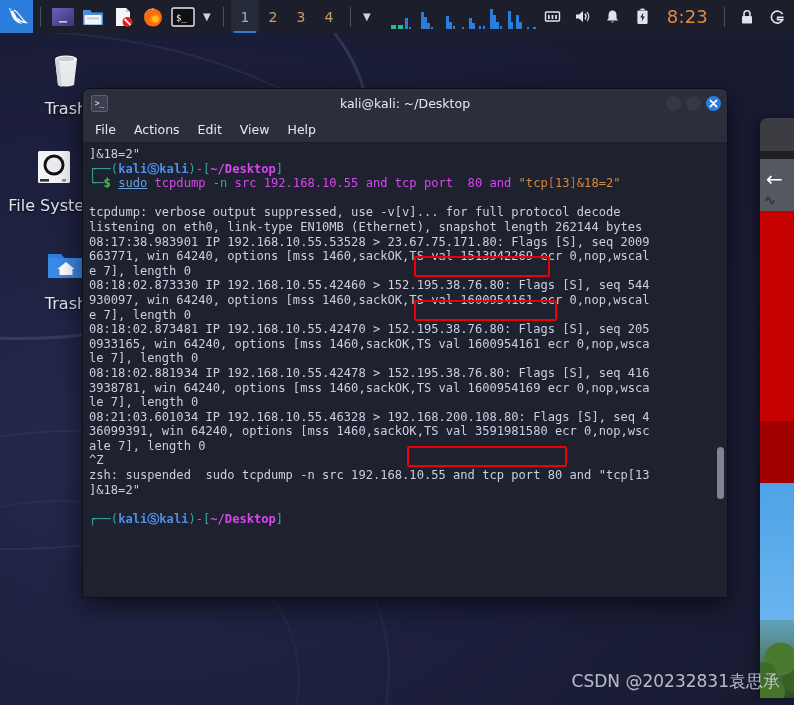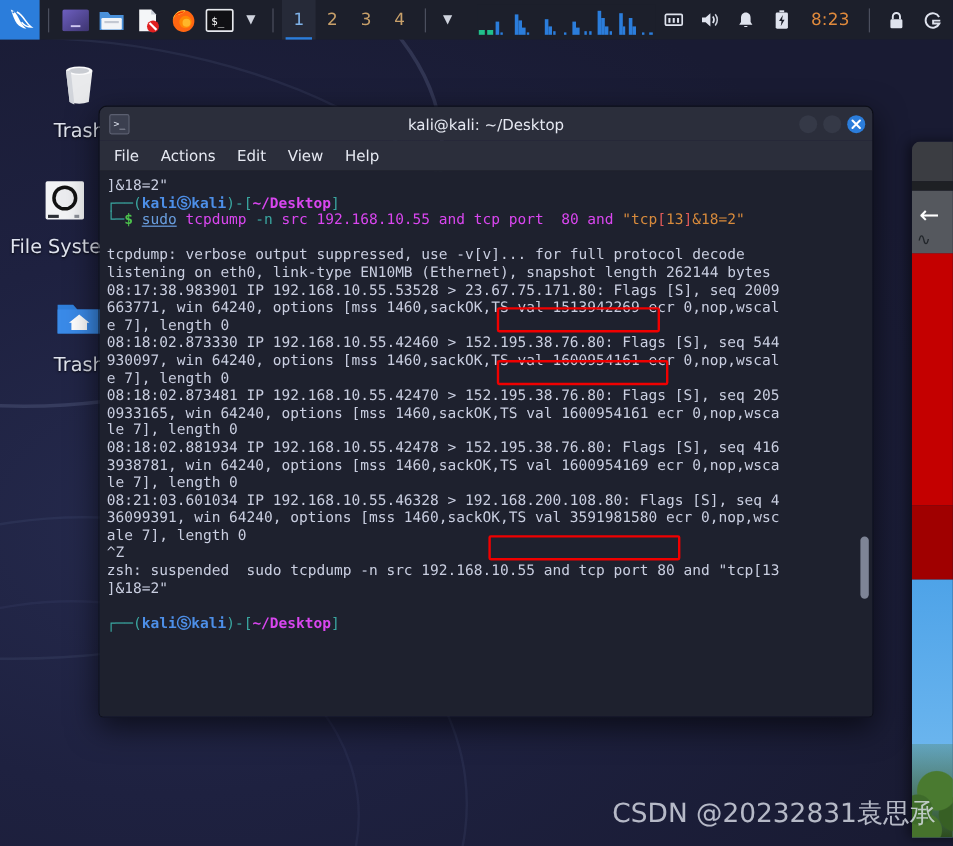--- a/index.html
+++ b/index.html
@@ -79,21 +79,21 @@
   .tray {
     display: flex; align-items: center; gap: 0px;
     flex: 0 0 auto; padding-right: 2px;
   }
   .tray-item {
     width: 30px; height: 33px;
     display: flex; align-items: center; justify-content: center;
     cursor: pointer;
   }
   .clock {
-    font-size: 14px; color: #e08a3c;
+    font-size: 18px; color: #e08a3c;
     padding: 0 9px; cursor: pointer;
     letter-spacing: 0.2px;
   }
 
   
   .desk-icon {
     position: absolute;
     width: 92px;
     display: flex; flex-direction: column; align-items: center;
     cursor: pointer; z-index: 5;
@@ -250,21 +250,21 @@
   }
   .scroll-thumb {
     position: absolute; left: 0; width: 7px;
     border-radius: 4px;
     background: #7e8496;
   }
 
   
   #watermark {
     position: absolute; right: 14px; bottom: 12px;
-    font-size: 22px;
+    font-size: 17px;
     color: rgba(225,230,240,0.78);
     z-index: 40;
     font-family: "DejaVu Sans", sans-serif;
     white-space: nowrap;
   }
 </style>
 </head>
 <body>
 
 <div id="desktop">

